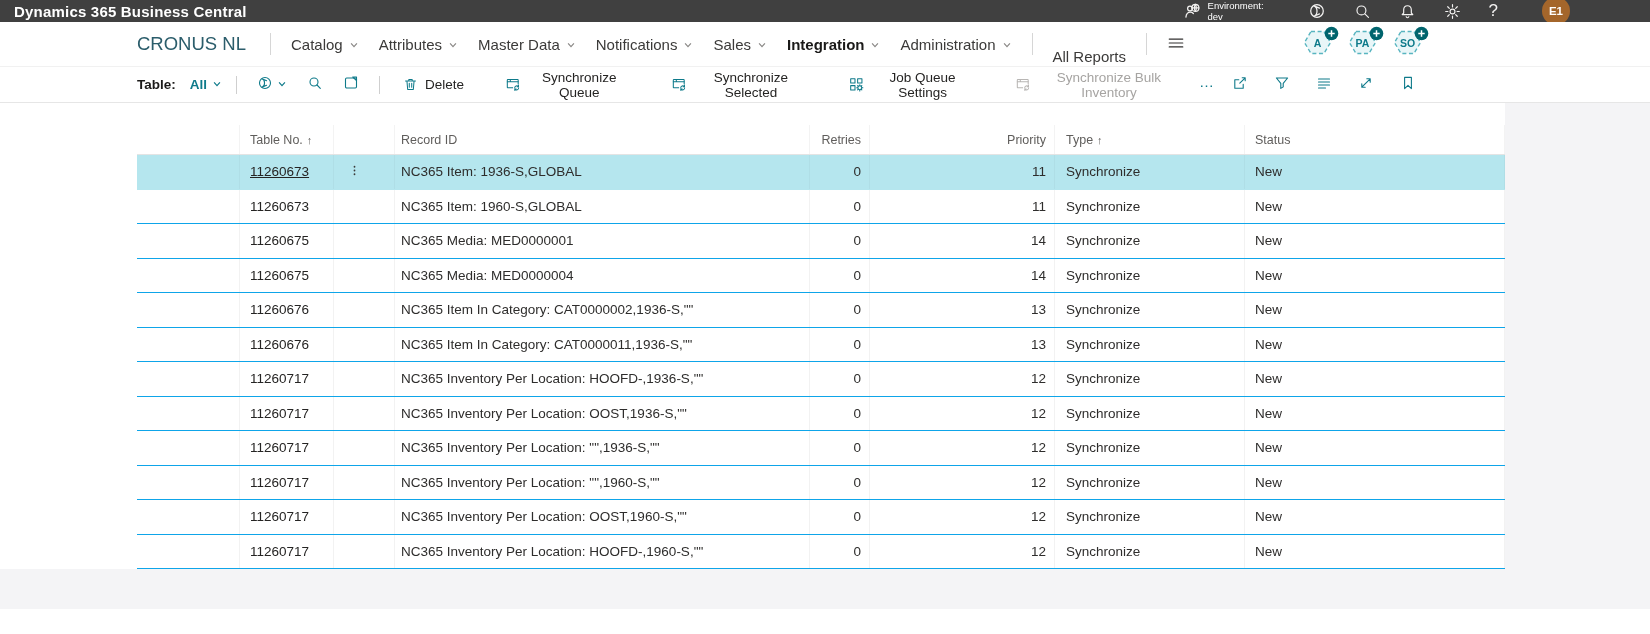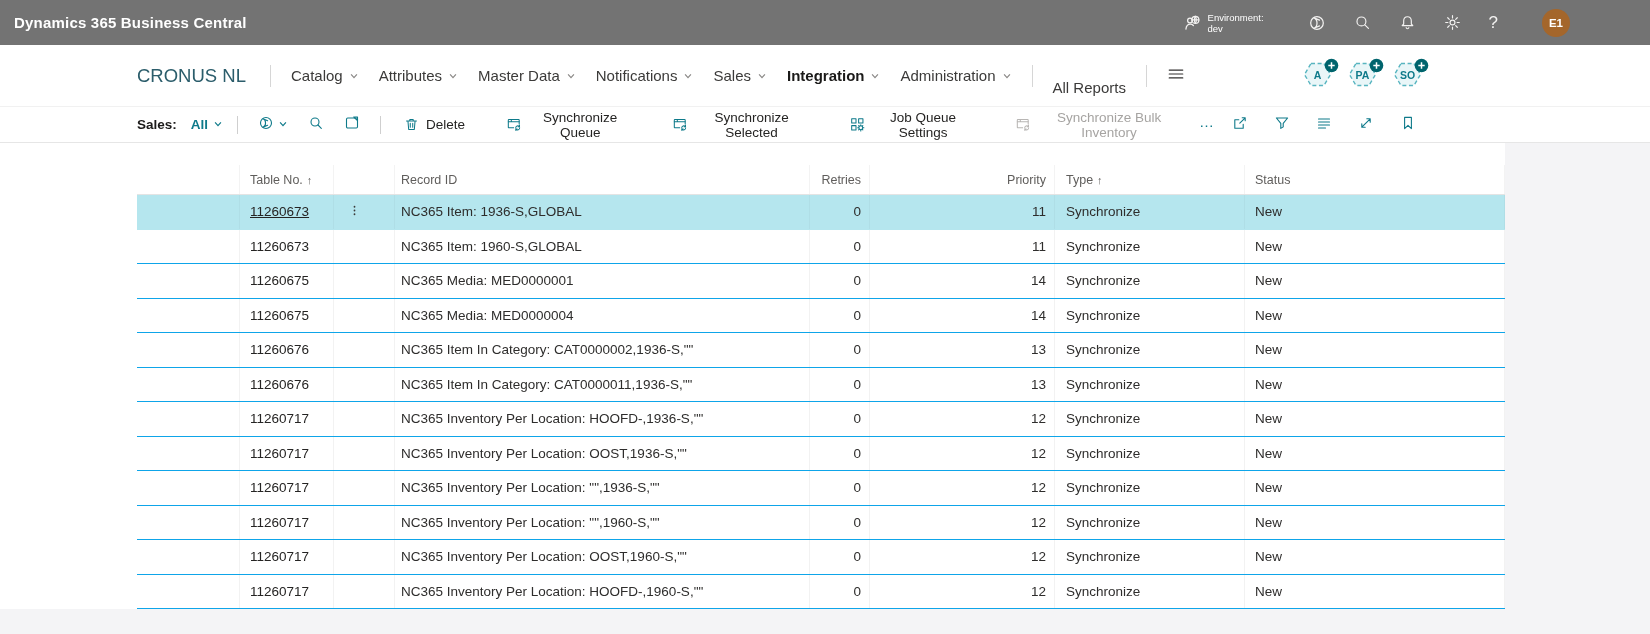--- a/index.html
+++ b/index.html
@@ -1,34 +1,34 @@
 <!DOCTYPE html>
 <html><head>
 <meta charset="utf-8">
 <style>
   * { box-sizing: border-box; margin: 0; padding: 0; }
   html,body { width:1650px; height:634px; overflow:hidden; background:#fff;
     font-family:"Liberation Sans","DejaVu Sans",sans-serif; }
 
   
-  .topbar { height:45px; background:#737373; display:flex; align-items:center;
+  .topbar { height:22px; background:#404040; display:flex; align-items:center;
     color:#fff; padding:0 0 0 14px; }
   .topbar-title { font-size:15px; font-weight:700; letter-spacing:.2px; }
   .topbar-right { margin-left:auto; display:flex; align-items:center; gap:44px; padding-right:80px; }
   .tb-btn { background:none; border:none; color:#f3f2f1; cursor:pointer; display:flex;
     align-items:center; gap:7px; font-family:inherit; }
   .tb-btn svg { display:block; }
   .env-text { font-size:9.5px; line-height:11px; text-align:left; color:#fff; }
   .help-q { font-size:17px; font-weight:400; color:#f3f2f1; }
   .avatar { width:28px; height:28px; border-radius:50%; background:#a4662b; color:#fff;
     font-size:11.5px; font-weight:700; display:flex; align-items:center; justify-content:center;
     border:none; cursor:pointer; }
 
   
-  .navbar { height:62px; background:#fff; display:flex; align-items:center;
+  .navbar { height:45px; background:#fff; display:flex; align-items:center;
     padding-left:137px; position:relative; border-bottom:1px solid #f1f1f1; }
   .company { font-size:18.5px; color:#2b5d6b; margin-right:4px; cursor:pointer; }
   .vdiv { width:1px; height:22px; background:#d6d6d6; margin:0 20px; flex:none; }
   .nav-items { display:flex; align-items:center; gap:20px; }
   .nav-item { display:flex; align-items:center; gap:6px; font-size:15px; color:#3b3a39;
     background:none; border:none; cursor:pointer; font-family:inherit; }
   .nav-item.active .nav-label { font-weight:700; color:#1b1a19; }
   .nav-item svg { color:#8a8886; margin-top:2px; }
   .all-reports { font-size:15px; color:#3b3a39; background:none; border:none;
     cursor:pointer; font-family:inherit;margin-top:24px; }
@@ -217,21 +217,21 @@
       <button class="hex-badge"><svg width="40" height="34" viewBox="0 0 40 34">
       <polygon points="11,6 24,6 30.5,17 24,28 11,28 4.5,17" fill="#e9f6f8" stroke="#58b5c0" stroke-width="1.4" stroke-dasharray="4 2.6"></polygon>
       <text x="17.5" y="21" text-anchor="middle" font-size="10.5" font-weight="bold" fill="#0e7a8a" font-family="Liberation Sans, sans-serif">SO</text>
       <circle cx="31.5" cy="8" r="6.8" fill="#00646d"></circle>
       <path d="M31.5 4.8v6.4M28.3 8h6.4" stroke="#fff" stroke-width="1.5"></path>
     </svg></button>
     </div>
 </div>
 
 <div class="actionbar">
-  <span class="queue-label">Sales:</span>
+  <span class="queue-label">Table:</span>
   <button class="queue-value">
     <span>All</span>
       <span id="queue-chev"><svg width="10" height="10" viewBox="0 0 12 12" fill="none" stroke="currentColor" stroke-width="1.4">
           <path d="M2.5 4l3.5 4 3.5-4"></path>
         </svg></span>
   </button>
   <span class="ab-div"></span>
   <span id="view-icons" style="display:flex;align-items:center;gap:8px;">
       <button class="icon-btn">
         <span><svg width="16" height="16" viewBox="0 0 16 16" fill="none" stroke="currentColor" stroke-width="1.1" stroke-linecap="round" stroke-linejoin="round">

